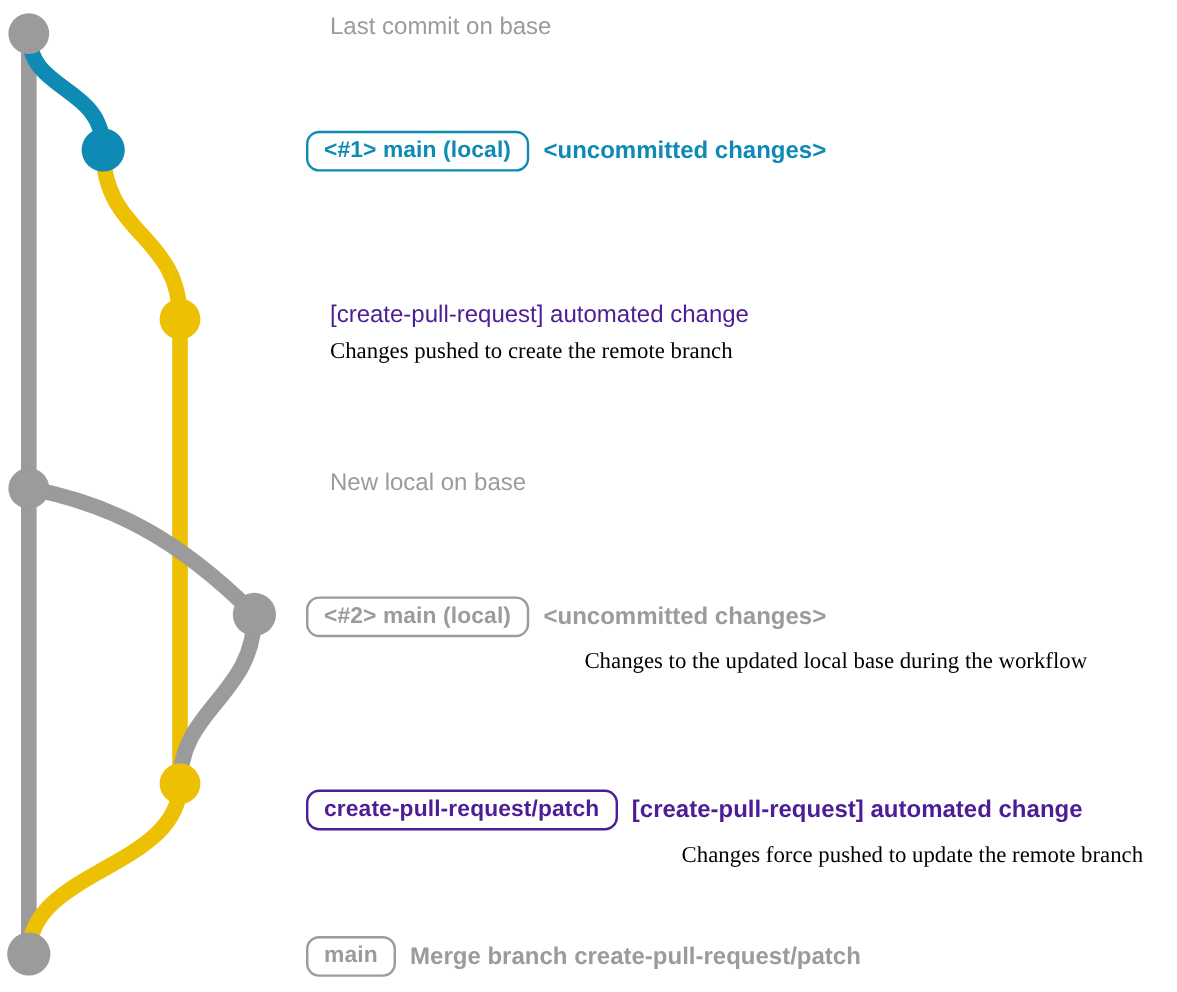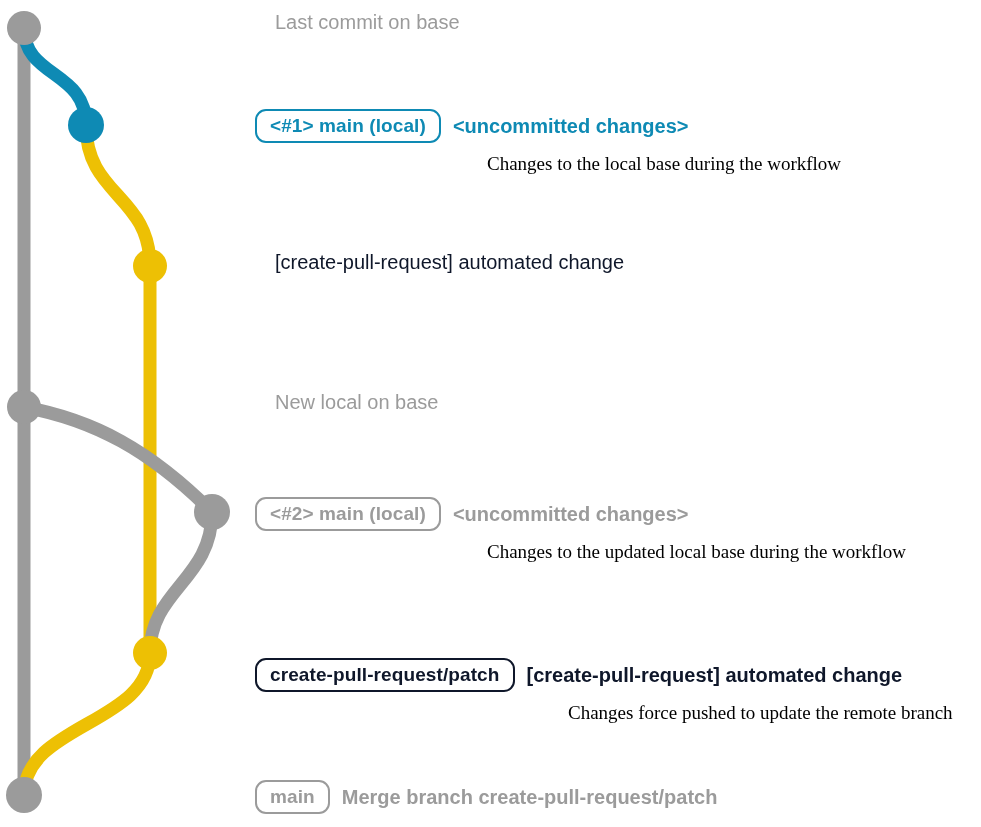--- a/index.html
+++ b/index.html
@@ -76,21 +76,21 @@
     font-family: "Liberation Serif", serif;
     font-size: 19px;
     color: #000000;
     white-space: nowrap;
     margin-top: 10px;
   }
 
   
   .c-gray   { color: #9b9b9b; }
   .c-blue   { color: #0e8ab4; }
-  .c-yellow { color: #0f172a; }
+  .c-yellow { color: #4c1d95; }
 
   .indent-1 { padding-left: 20px; }
   .indent-2 { padding-left: 232px; }
   .indent-3 { padding-left: 313px; text-align: center; }
 </style>
 </head>
 <body>
 
 <svg id="graph" viewBox="0 0 260 827" width="260" height="827" xmlns="http://www.w3.org/2000/svg">
 
@@ -123,26 +123,26 @@
     <div class="row" style="top: 12px;">
       <div class="row-head">
         <span class="plain-subject c-gray indent-1">Last commit on base</span>
       </div>
     </div>
     <div class="row" style="top: 109px; text-align: center;">
       <div class="row-head">
         <span class="badge c-blue">&lt;#1&gt; main (local)</span>
         <span class="subject c-blue">&lt;uncommitted changes&gt;</span>
       </div>
-      <div class="desc indent-2">Changes to the local base during the workflow</div>
     </div>
     <div class="row" style="top: 252px;">
       <div class="row-head">
         <span class="plain-subject c-yellow indent-1">[create-pull-request] automated change</span>
       </div>
+      <div class="desc indent-1">Changes pushed to create the remote branch</div>
     </div>
     <div class="row" style="top: 392px;">
       <div class="row-head">
         <span class="plain-subject c-gray indent-1">New local on base</span>
       </div>
     </div>
     <div class="row" style="top: 497px;">
       <div class="row-head">
         <span class="badge c-gray">&lt;#2&gt; main (local)</span>
         <span class="subject c-gray">&lt;uncommitted changes&gt;</span>

